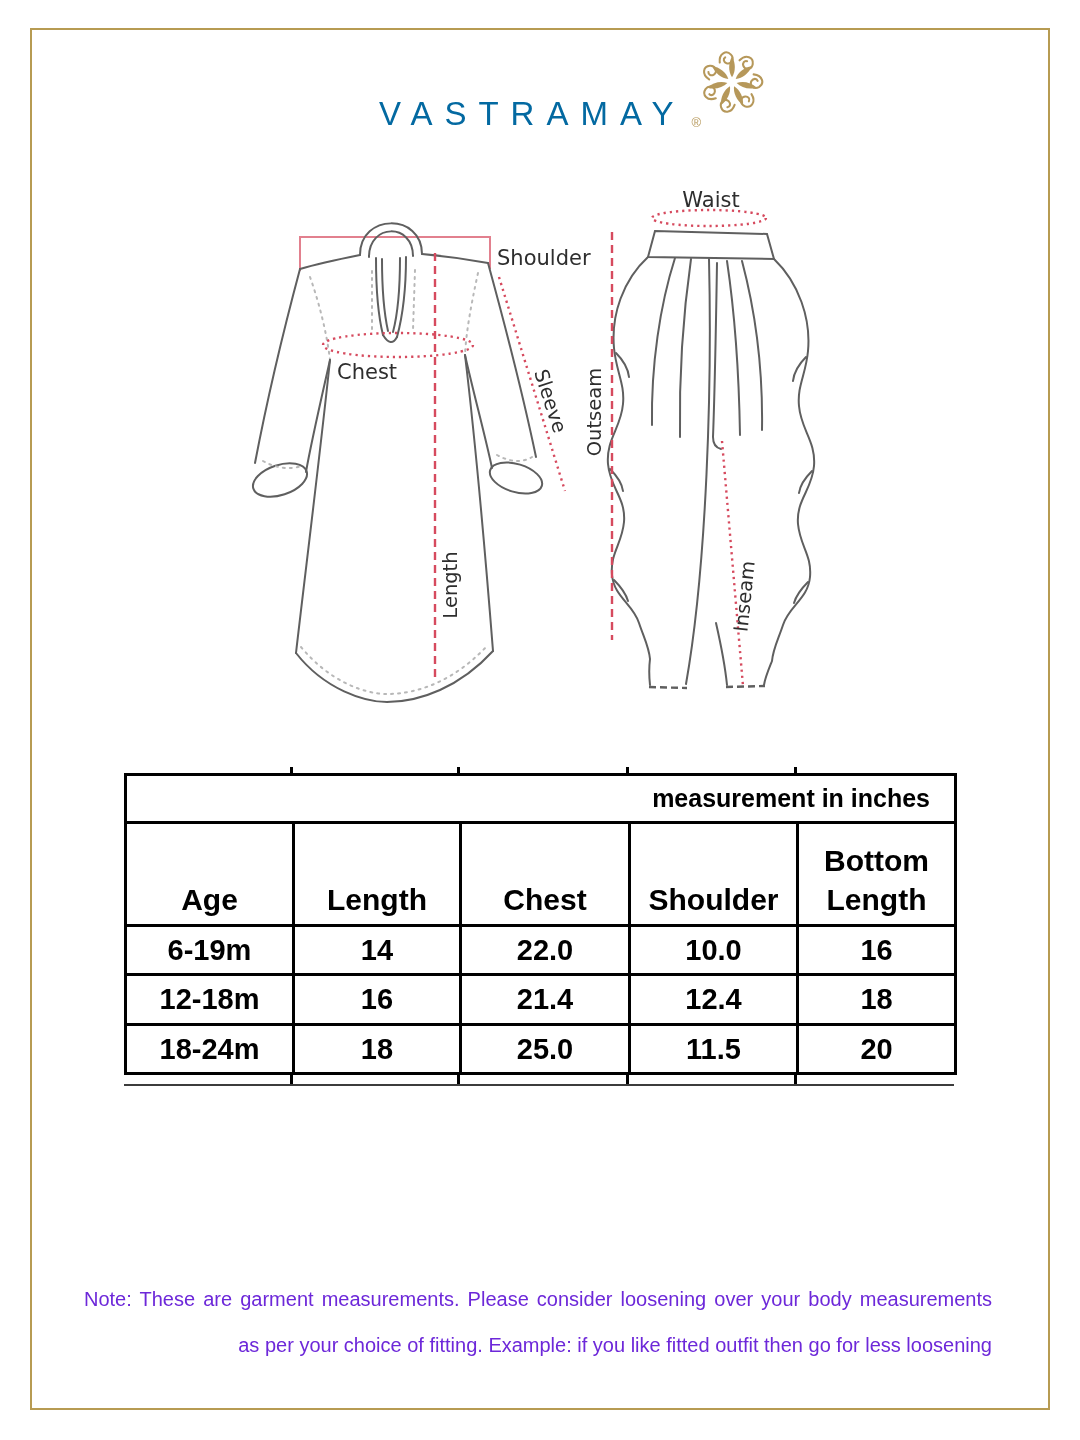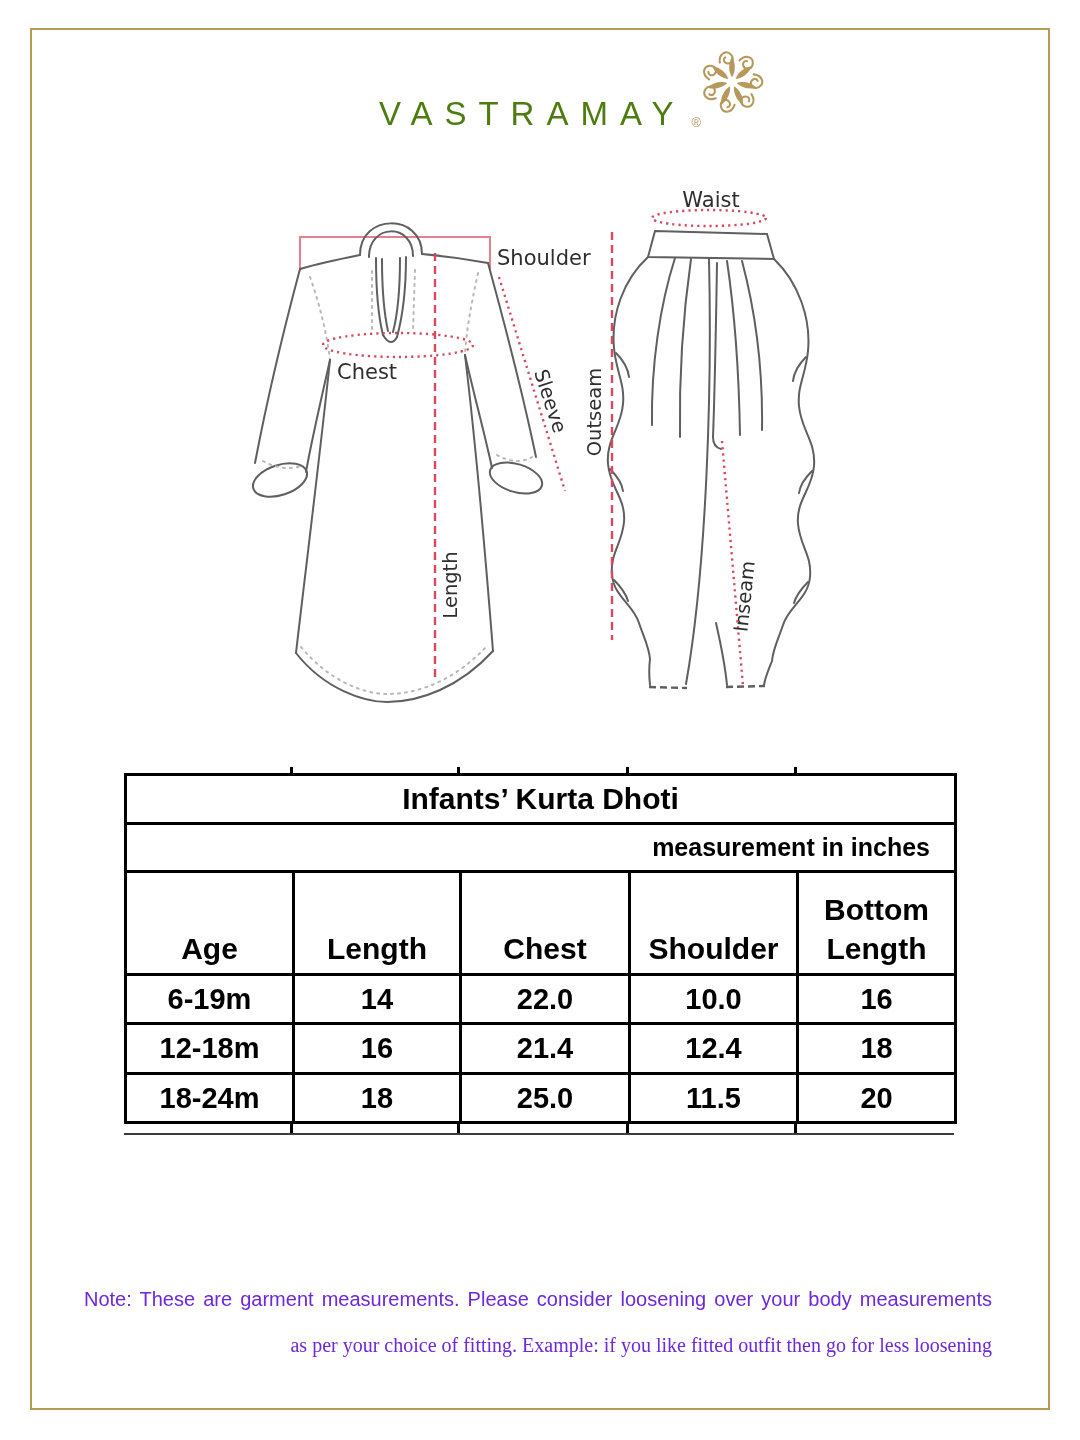--- a/index.html
+++ b/index.html
@@ -7,21 +7,21 @@
        font-family:"Liberation Sans",sans-serif;color:#000;}
 
   
   .frame{position:absolute;left:30px;top:28px;width:1016px;height:1378px;
          border:2px solid #b79b52;}
 
   
   .brand{position:absolute;left:0;top:66px;width:1080px;height:64px;
          display:flex;justify-content:center;align-items:flex-end;}
   .brand-wrap{position:relative;display:flex;align-items:flex-end;}
-  .wordmark{font-size:33px;letter-spacing:12px;color:#4d7c0f;line-height:1;
+  .wordmark{font-size:33px;letter-spacing:12px;color:#0369a1;line-height:1;
             font-weight:400;white-space:nowrap;}
   .regmark{font-size:13px;color:#b6985a;margin:0 0 1px 6px;line-height:1;}
   .ornament{position:absolute;right:-64px;top:-48px;}
 
   
   .diagrams{position:absolute;left:235px;top:185px;width:640px;height:575px;}
   .diagrams svg{display:block;}
   .garment{stroke:#5f5f5f;stroke-width:2;fill:none;stroke-linecap:round;}
   .seam{stroke:#b8b8b8;stroke-width:2;fill:none;stroke-dasharray:2,5;stroke-linecap:round;}
   .meas-dash{stroke:#d64a5e;stroke-width:2.4;fill:none;stroke-dasharray:8,5;}
@@ -45,21 +45,21 @@
   .tick{position:absolute;width:3px;background:#000;}
   .tick.up{top:-6px;height:6px;}
   .tick.down{bottom:-9px;height:9px;}
   .underline{position:absolute;left:0;bottom:-11px;width:830px;height:2px;background:#3c3c3c;}
 
   
   .note{position:absolute;left:84px;top:1276px;width:908px;
         font-family:"Liberation Sans",sans-serif;font-size:20px;
         line-height:46px;color:#6d28d9;}
   .note-l1{display:block;white-space:nowrap;text-align:justify;text-align-last:justify;}
-  .note-l2{display:block;white-space:nowrap;text-align:right;font-family:Liberation Serif, serif;}
+  .note-l2{display:block;white-space:nowrap;text-align:right;}
 </style>
 </head>
 <body>
 
 <div class="frame"></div>
 
 <div class="brand">
   <div class="brand-wrap">
     <span class="wordmark">VASTRAMAY</span>
     <span class="regmark">®</span>
@@ -174,23 +174,20 @@
 
   <table class="size">
     <colgroup>
       <col style="width:168px">
         <col style="width:167px">
         <col style="width:169px">
       <col style="width:168px">
         <col style="width:158px">
     </colgroup>
     <tbody>
-        <tr>
-      <td class="title" colspan="5">Infants’ Kurta Dhoti</td>
-    </tr>
     <tr>
       <td class="unit" colspan="5">measurement in inches</td>
     </tr>
     <tr>
       <td class="colhead">Age</td>
       <td class="colhead">Length</td>
       <td class="colhead">Chest</td>
       <td class="colhead">Shoulder</td>
       <td class="colhead">Bottom Length</td>
     </tr>

